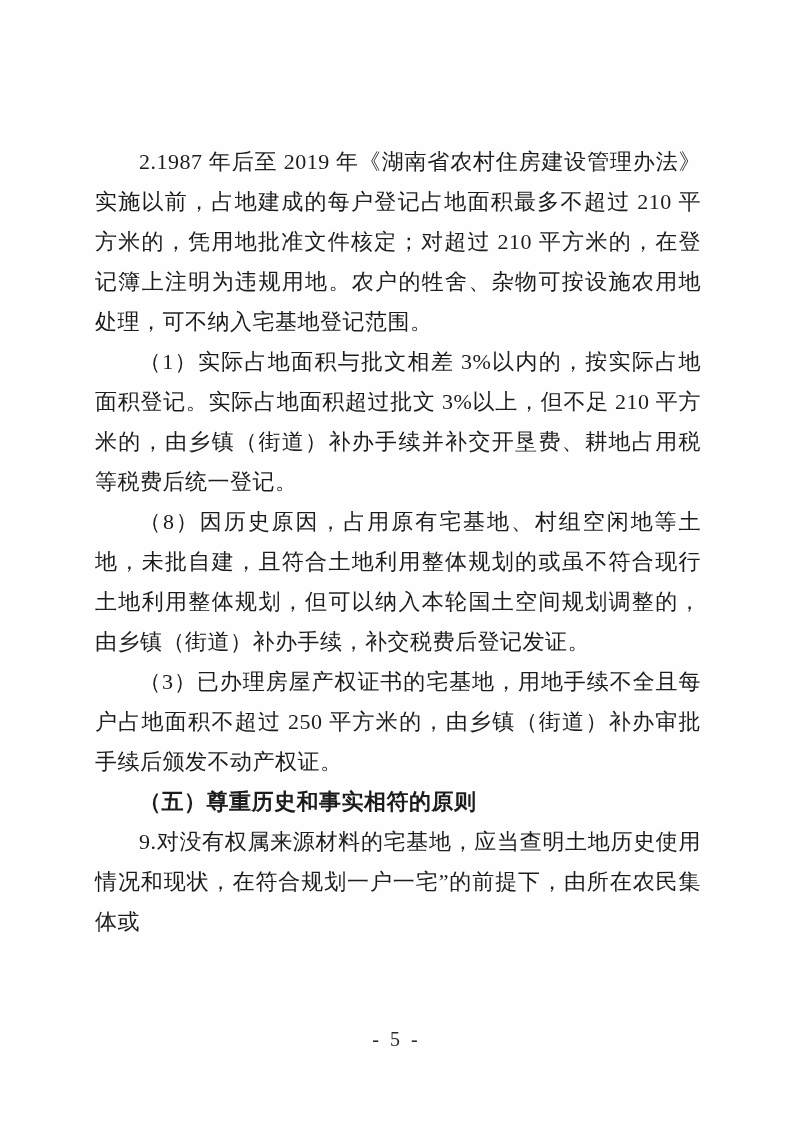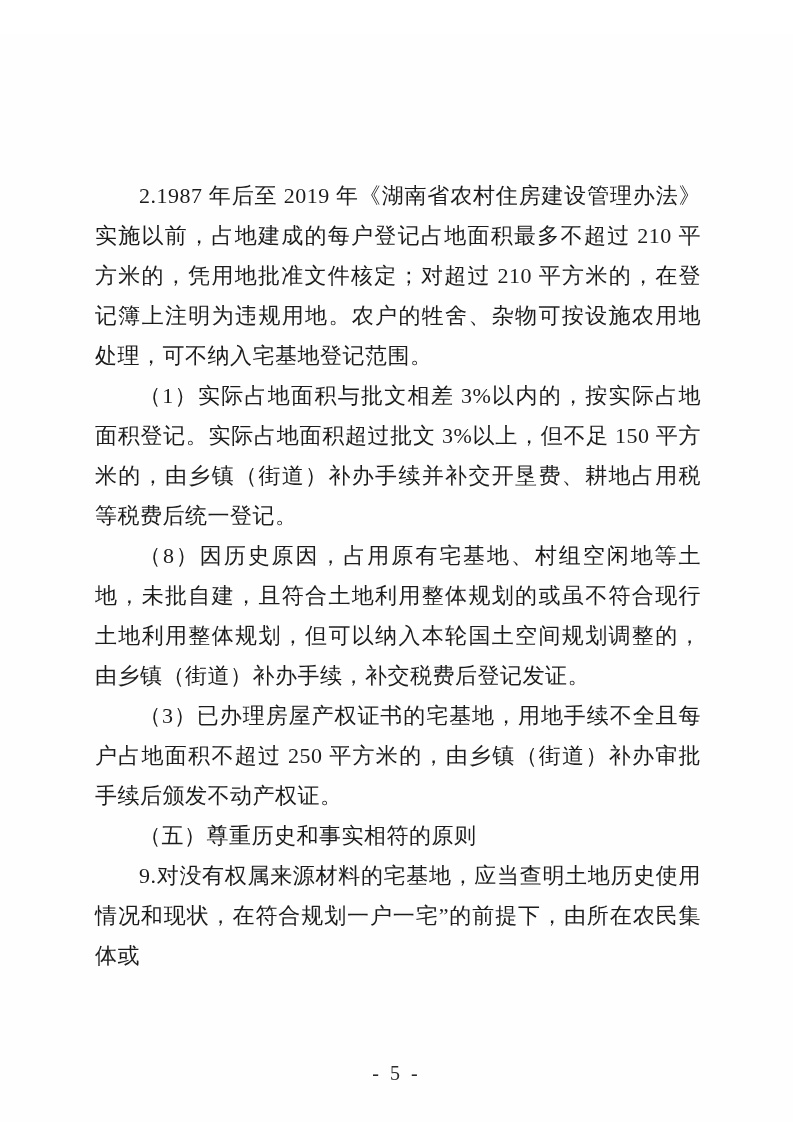--- a/index.html
+++ b/index.html
@@ -11,61 +11,60 @@
     height: 1122px;
     background: #ffffff;
     position: relative;
     overflow: hidden;
     font-family: "Liberation Serif", "DejaVu Serif", serif;
   }
   .page {
     position: absolute;
     inset: 0;
     background: #fefefe;
-    margin-top: 34px;
   }
   .text-block {
     position: absolute;
     left: 95px;
     top: 142px;
     width: 606px;
     color: #1c1c1c;
     font-size: 22px;
     line-height: 40px;
     text-align: justify;
     text-justify: inter-ideograph;
   }
   .text-block p {
     margin: 0;
     padding: 0;
     text-indent: 2em;
     letter-spacing: 0.5px;
   }
   .text-block p.heading {
-    font-weight: normal;
+    font-weight: bold;
   }
   .footer {
     position: absolute;
     top: 1028px;
     left: 0;
     width: 100%;
     text-align: center;
     font-size: 20px;
     color: #2a2a2a;
     letter-spacing: 3px;
   }
 </style>
 </head>
 <body>
 
 <div class="page">
 
   <div class="text-block">
     <p>2.1987 年后至 2019 年《湖南省农村住房建设管理办法》实施以前，占地建成的每户登记占地面积最多不超过 210 平方米的，凭用地批准文件核定；对超过 210 平方米的，在登记簿上注明为违规用地。农户的牲舍、杂物可按设施农用地处理，可不纳入宅基地登记范围。</p>
-    <p>（1）实际占地面积与批文相差 3%以内的，按实际占地面积登记。实际占地面积超过批文 3%以上，但不足 150 平方米的，由乡镇（街道）补办手续并补交开垦费、耕地占用税等税费后统一登记。</p>
+    <p>（1）实际占地面积与批文相差 3%以内的，按实际占地面积登记。实际占地面积超过批文 3%以上，但不足 210 平方米的，由乡镇（街道）补办手续并补交开垦费、耕地占用税等税费后统一登记。</p>
     <p>（8）因历史原因，占用原有宅基地、村组空闲地等土地，未批自建，且符合土地利用整体规划的或虽不符合现行土地利用整体规划，但可以纳入本轮国土空间规划调整的，由乡镇（街道）补办手续，补交税费后登记发证。</p>
     <p>（3）已办理房屋产权证书的宅基地，用地手续不全且每户占地面积不超过 250 平方米的，由乡镇（街道）补办审批手续后颁发不动产权证。</p>
     <p class="heading">（五）尊重历史和事实相符的原则</p>
     <p>9.对没有权属来源材料的宅基地，应当查明土地历史使用情况和现状，在符合规划一户一宅”的前提下，由所在农民集体或</p>
   </div>
 
   <div class="footer">- 5 -</div>
 
 </div>
 

